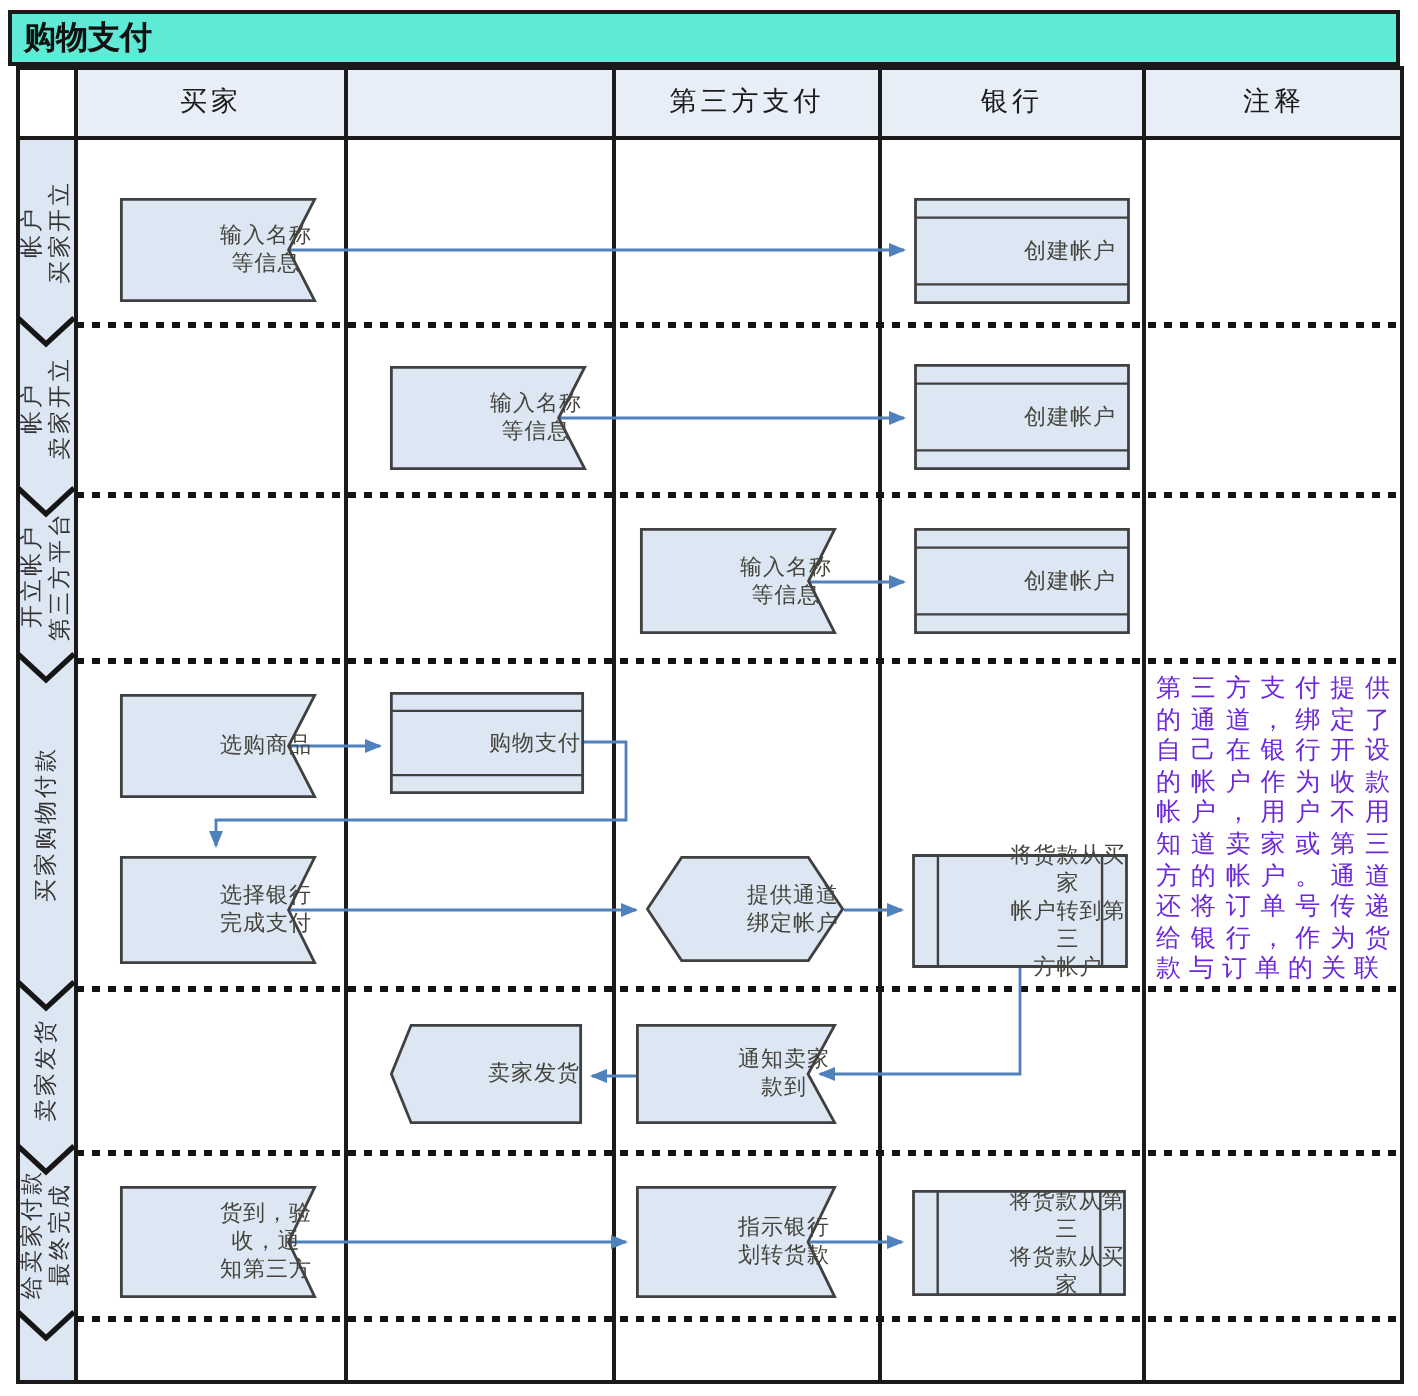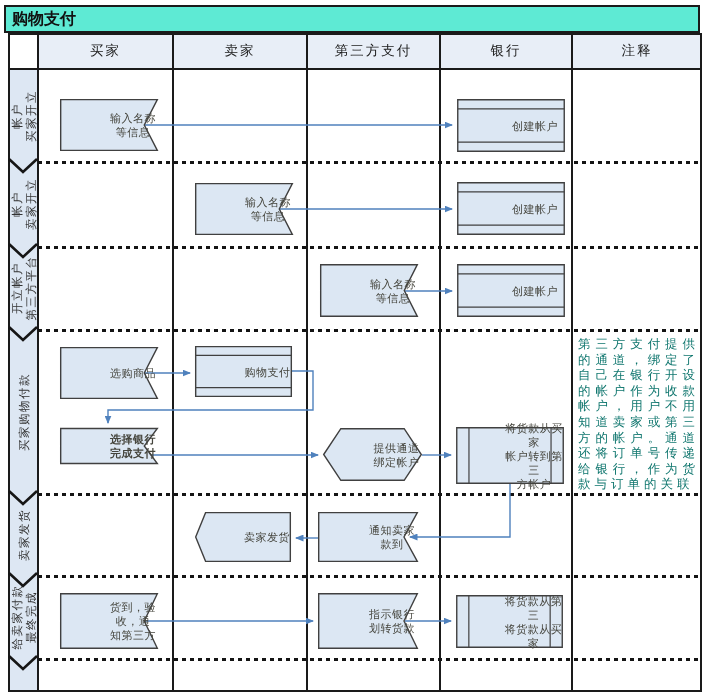--- a/index.html
+++ b/index.html
@@ -29,21 +29,21 @@
   .node svg{position:absolute;left:0;top:0;width:100%;height:100%;overflow:visible;}
   .shape{fill:var(--fill);stroke:var(--stroke);stroke-width:1.4;vector-effect:non-scaling-stroke;}
   .inner{stroke:var(--stroke);stroke-width:1.2;vector-effect:non-scaling-stroke;}
   .lbl{position:absolute;left:0;top:0;right:0;bottom:0;display:flex;align-items:center;
          justify-content:center;text-align:center;font-size:11px;line-height:14px;
          color:#45453d;white-space:pre-line;letter-spacing:0.5px;margin-left:48px;}
   .overlay{left:0;top:0;width:709px;height:698px;pointer-events:none;}
   .conn{stroke:var(--arrow);stroke-width:1.4;fill:none;}
   .chev{stroke:#161616;stroke-width:2.6;fill:none;}
   .note{font-size:12.5px;line-height:15.6px;letter-spacing:4px;text-align:justify;
-         color:#0f766e;}
+         color:#6d28d9;}
 </style>
 </head>
 <body>
 
 <div class="stage">
 
   <div class="abs title-box">
     <span>购物支付</span>
   </div>
 
@@ -60,23 +60,20 @@
 
   <div class="abs dashed" style="top:161px;"></div>
   <div class="abs dashed" style="top:246px;"></div>
   <div class="abs dashed" style="top:329px;"></div>
   <div class="abs dashed" style="top:493px;"></div>
   <div class="abs dashed" style="top:575px;"></div>
   <div class="abs dashed" style="top:658px;"></div>
 
   <div class="abs header-cell" style="left:38px;width:135px;">
       <span>买家</span>
-    </div>
-  <div class="abs header-cell" style="left:173px;width:134px;">
-      <span>卖家</span>
     </div>
   <div class="abs header-cell" style="left:307px;width:133px;">
       <span>第三方支付</span>
     </div>
   <div class="abs header-cell" style="left:440px;width:132px;">
       <span>银行</span>
     </div>
   <div class="abs header-cell" style="left:572px;width:130px;">
       <span>注释</span>
     </div>
@@ -182,21 +179,21 @@
     <span class="lbl">选购商品</span>
   </div>
   <div class="abs node" style="left:195px;top:346px;width:97px;height:51px;">
     <svg viewBox="0 0 100 54" preserveAspectRatio="none">
         <rect class="shape" x="0.7" y="0.7" width="98.6" height="52.6"></rect>
         <line class="inner" x1="0.7" y1="10" x2="99.3" y2="10"></line>
         <line class="inner" x1="0.7" y1="44" x2="99.3" y2="44"></line>
       </svg>
     <span class="lbl">购物支付</span>
   </div>
-  <div class="abs node" style="left:60px;top:428px;width:98px;height:36px;font-weight:bold;">
+  <div class="abs node" style="left:60px;top:428px;width:98px;height:54px;">
     <svg viewBox="0 0 100 54" preserveAspectRatio="none">
         <path class="shape" d="M0.7,0.7 L99.3,0.7 L86,27 L99.3,53.3 L0.7,53.3 Z"></path>
       </svg>
     <span class="lbl">选择银行
 完成支付</span>
   </div>
   <div class="abs node" style="left:323px;top:428px;width:99px;height:53px;">
     <svg viewBox="0 0 100 54" preserveAspectRatio="none">
         <path class="shape" d="M0.7,27 L18,0.7 L82,0.7 L99.3,27 L82,53.3 L18,53.3 Z"></path>
       </svg>

